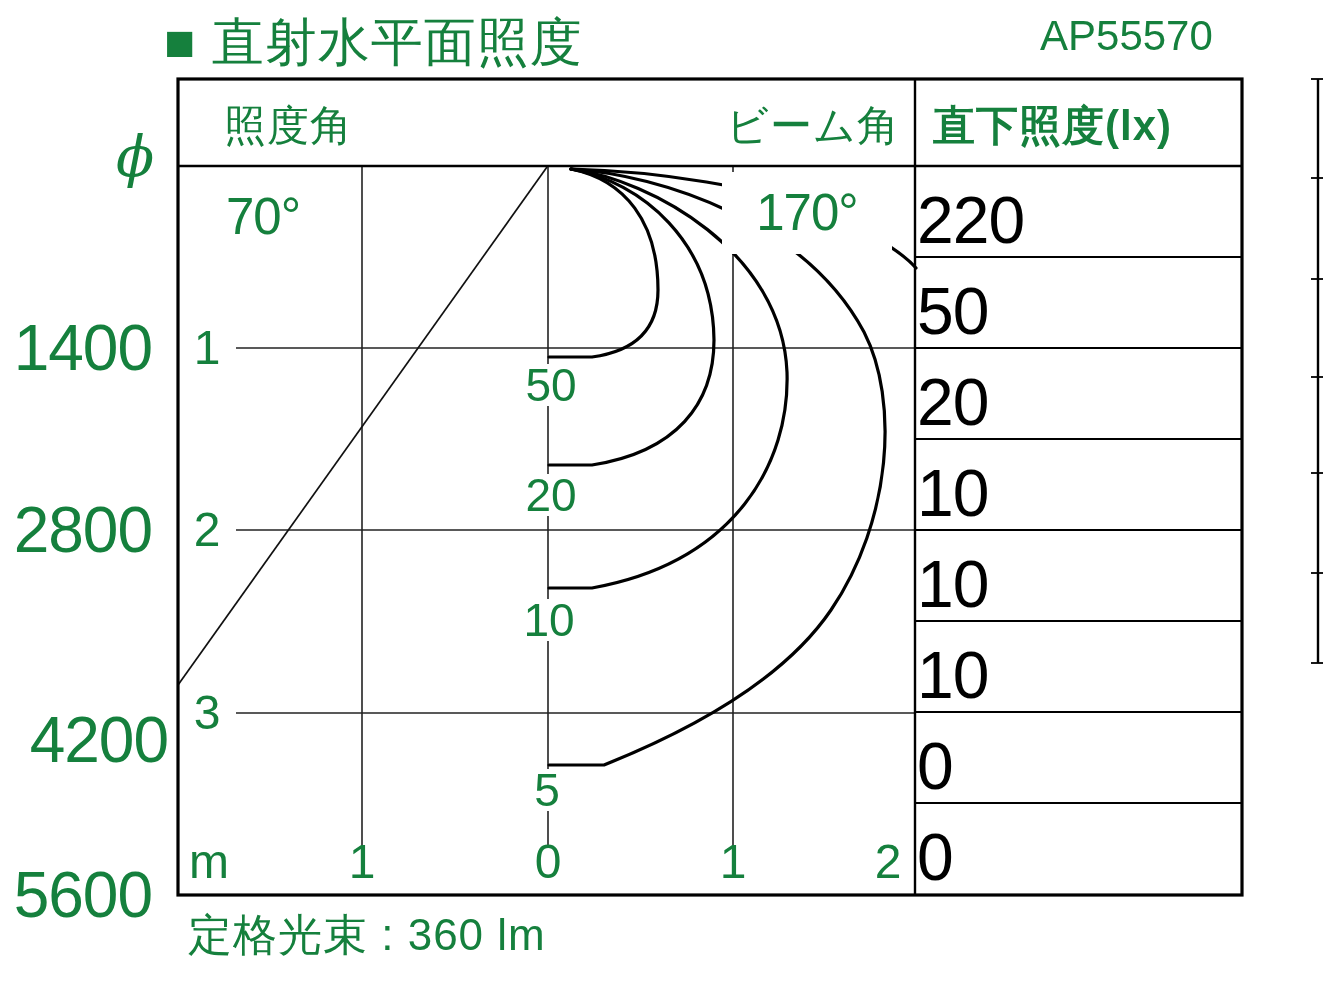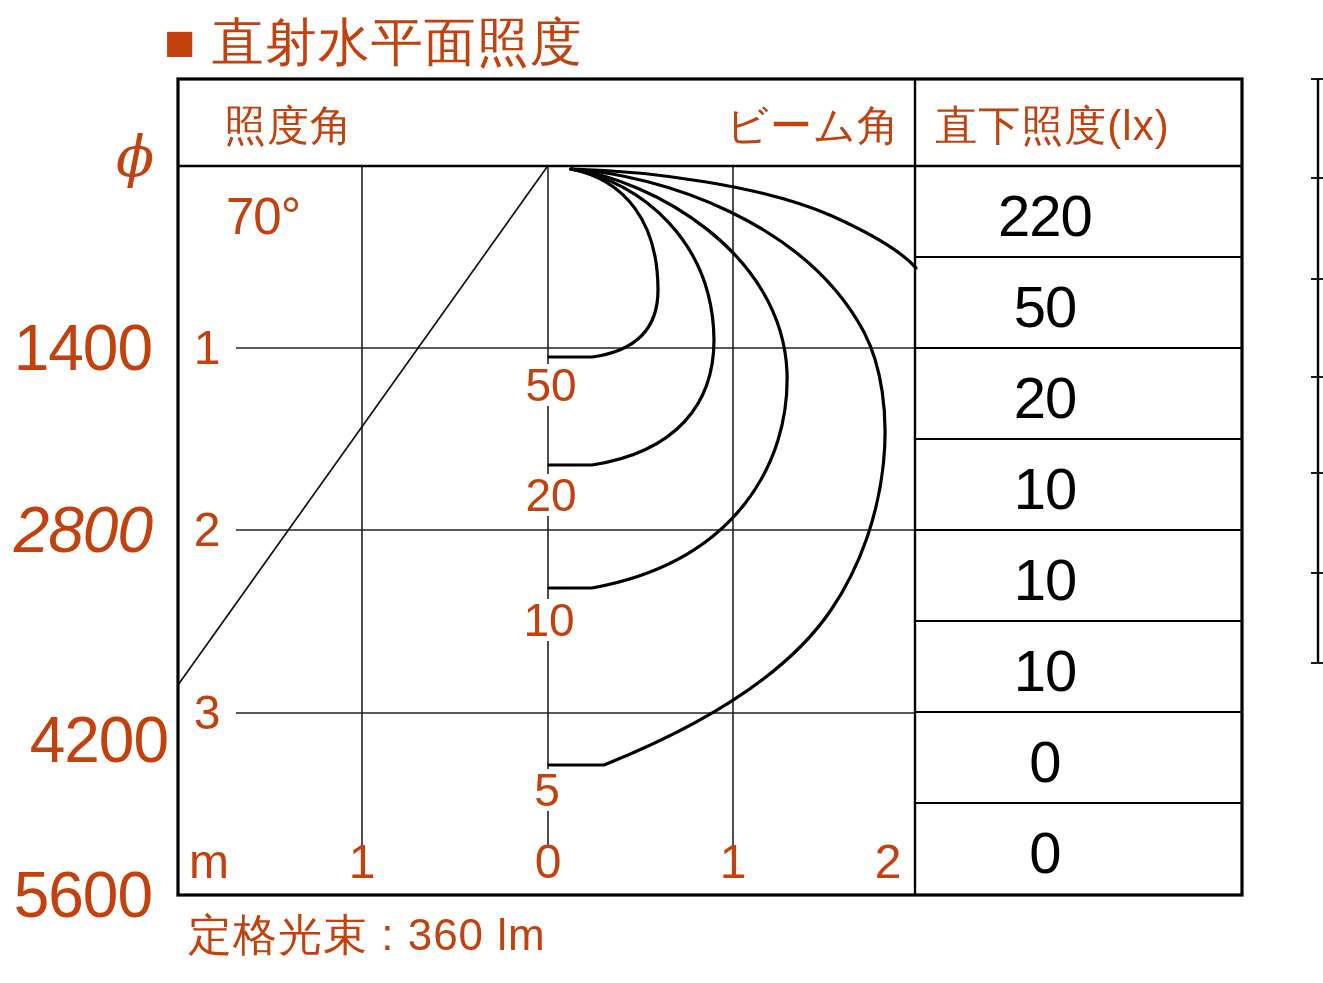--- a/index.html
+++ b/index.html
@@ -1,43 +1,43 @@
 <!DOCTYPE html>
 <html><head>
 <meta charset="utf-8">
 <style>
   html,body{margin:0;padding:0;background:#fff;}
   #stage{
     position:relative;width:1323px;height:983px;background:#ffffff;overflow:hidden;
     font-family:"Liberation Sans",sans-serif;color:#000;
   }
   svg{position:absolute;left:0;top:0;z-index:1;}
-  .txt{position:absolute;z-index:2;white-space:nowrap;color:#c2410c;}
+  .txt{position:absolute;z-index:2;white-space:nowrap;color:#15803d;}
   .title{left:164px;top:8px;font-size:52px;letter-spacing:1px;}
   .prodcode{left:1040px;top:12px;font-size:42px;}
   .hdr{font-size:42px;letter-spacing:1px;}
   .hdr-left{left:224px;top:98px;}
   .hdr-right{left:726px;top:98px;}
-  .hdr-table{left:915px;top:98px;width:275px;text-align:center;}
+  .hdr-table{left:915px;top:98px;width:275px;text-align:center;font-weight:bold;}
   .phi{left:116px;top:124px;font-size:56px;font-family:"DejaVu Serif",serif;font-style:italic;}
   .angle{font-size:51px;line-height:78px;letter-spacing:-1px;}
   .angle70{left:226px;top:178px;}
   .angle170{left:722px;top:172px;width:170px;height:82px;line-height:82px;text-align:center;background:#fff;}
   .diam{left:0px;width:152px;text-align:right;font-size:64px;line-height:48px;letter-spacing:-1px;}
-  .d0{top:324px;} .d1{top:506px;font-style:italic;} .d2{top:716px;padding-left:16px;} .d3{top:871px;}
+  .d0{top:324px;} .d1{top:506px;} .d2{top:716px;padding-left:16px;} .d3{top:871px;}
   .depth{width:44px;text-align:center;font-size:48px;line-height:48px;left:185px;}
   .p1{top:324px;} .p2{top:506px;} .p3{top:689px;}
   .xlab{width:64px;text-align:center;font-size:48px;line-height:48px;top:838px;}
   .x0{left:177px;} .x1{left:330px;} .x2{left:516px;} .x3{left:701px;} .x4{left:856px;}
   .clab{background:#fff;text-align:center;font-size:46px;line-height:42px;height:42px;}
   .c50{left:522px;top:364px;width:58px;}
   .c20{left:522px;top:474px;width:58px;}
   .c10{left:520px;top:599px;width:58px;}
   .c5{left:530px;top:769px;width:34px;}
-  .tval{left:917px;width:256px;text-align:center;font-size:58px;letter-spacing:-1px;z-index:2;position:absolute;}
+  .tval{left:917px;width:256px;text-align:left;font-size:66px;letter-spacing:-1px;z-index:2;position:absolute;}
   .note{left:188px;top:906px;font-size:44px;letter-spacing:1px;}
 </style>
 </head>
 <body>
 
 <div id="stage">
 
   <svg width="1323" height="983" viewBox="0 0 1323 983">
 
     <g stroke="#222" stroke-width="1.6" fill="none">
@@ -82,27 +82,29 @@
           <path d="M1311,377 H1323"></path>
             <path d="M1311,473 H1323"></path>
             <path d="M1311,573 H1323"></path>
           <path d="M1311,663 H1323"></path>
         </g>
       </g>
     </g>
   </svg>
 
   <div class="txt title">■ 直射水平面照度</div>
+  <div class="txt prodcode">AP55570</div>
 
   <div class="txt hdr hdr-right">ビーム角</div>
   <div class="txt hdr hdr-left">照度角</div>
   <div class="txt hdr hdr-table">直下照度(lx)</div>
 
   <div class="txt phi">ϕ</div>
   <div class="txt angle angle70">70°</div>
+  <div class="txt angle angle170">170°</div>
 
   <div class="txt diam d0">1400</div>
   <div class="txt diam d1">2800</div>
   <div class="txt diam d2">4200</div>
   <div class="txt diam d3">5600</div>
 
   <div class="txt depth p1">1</div>
   <div class="txt depth p2">2</div>
   <div class="txt depth p3">3</div>
 

